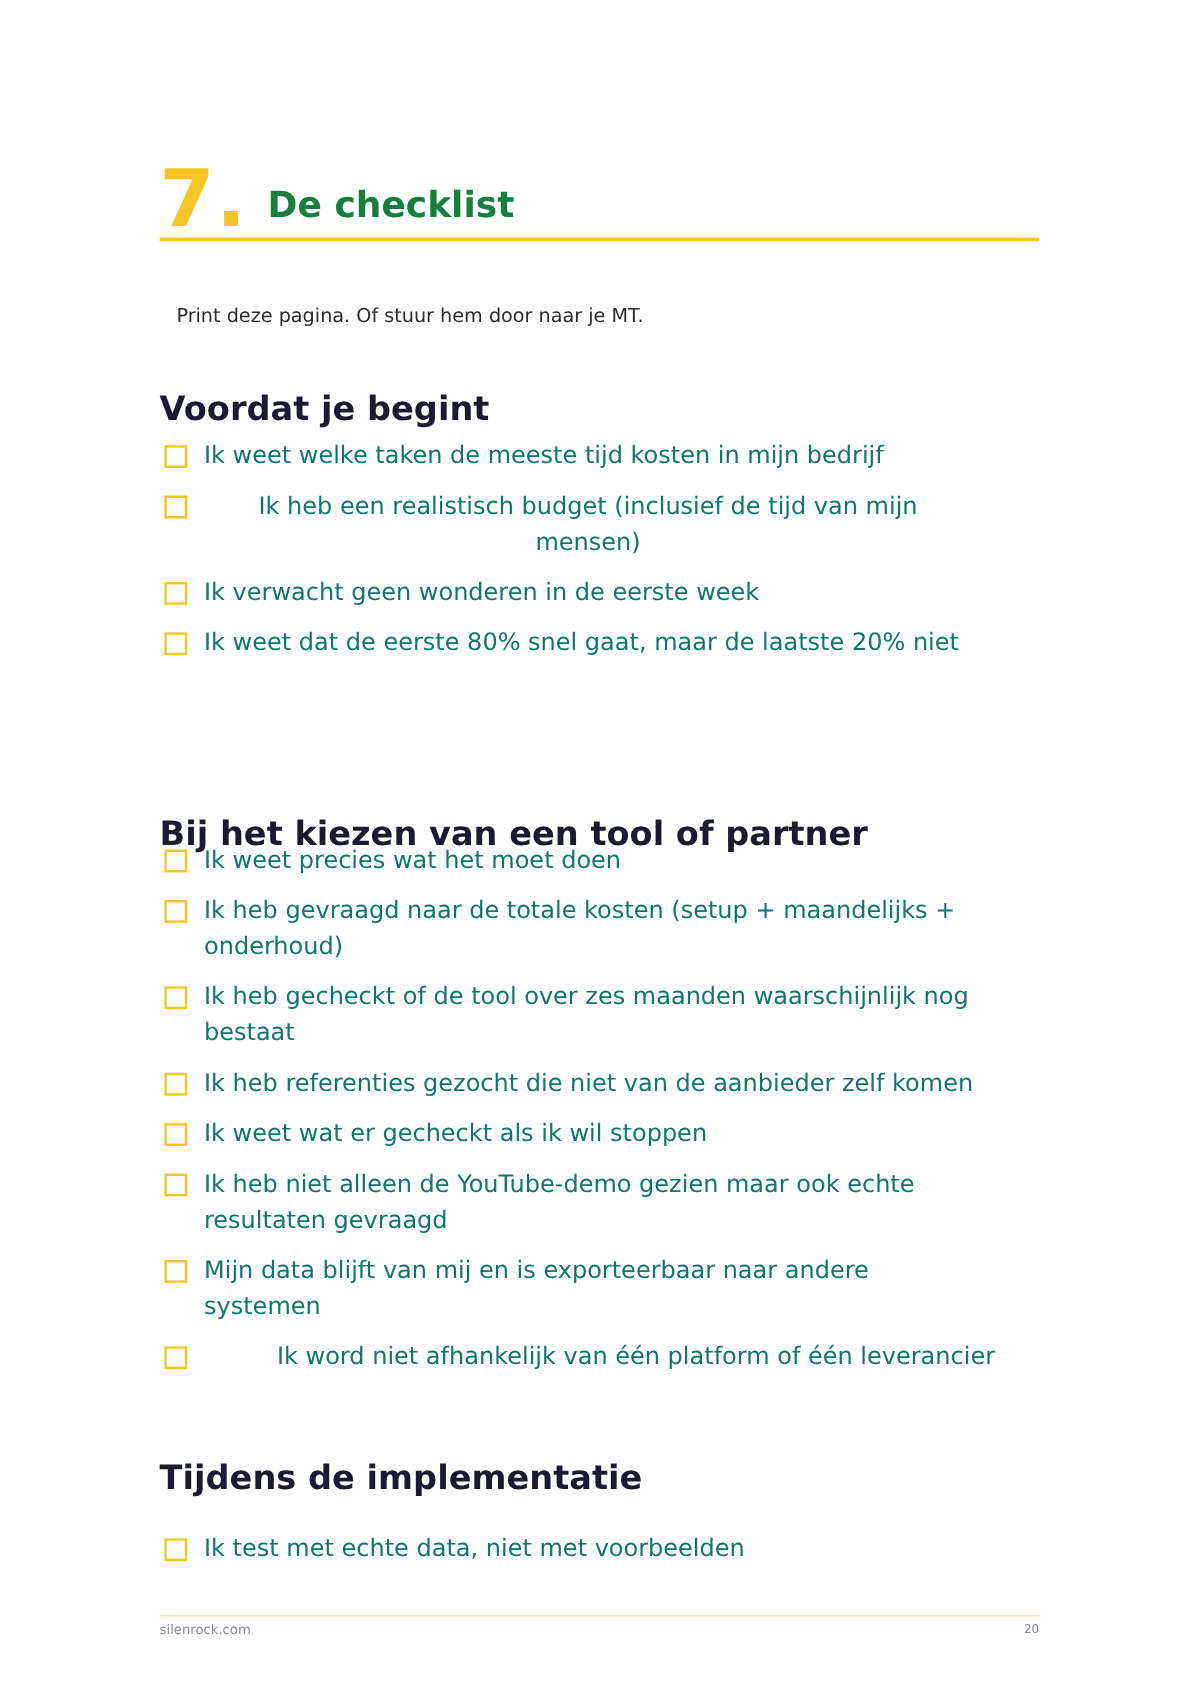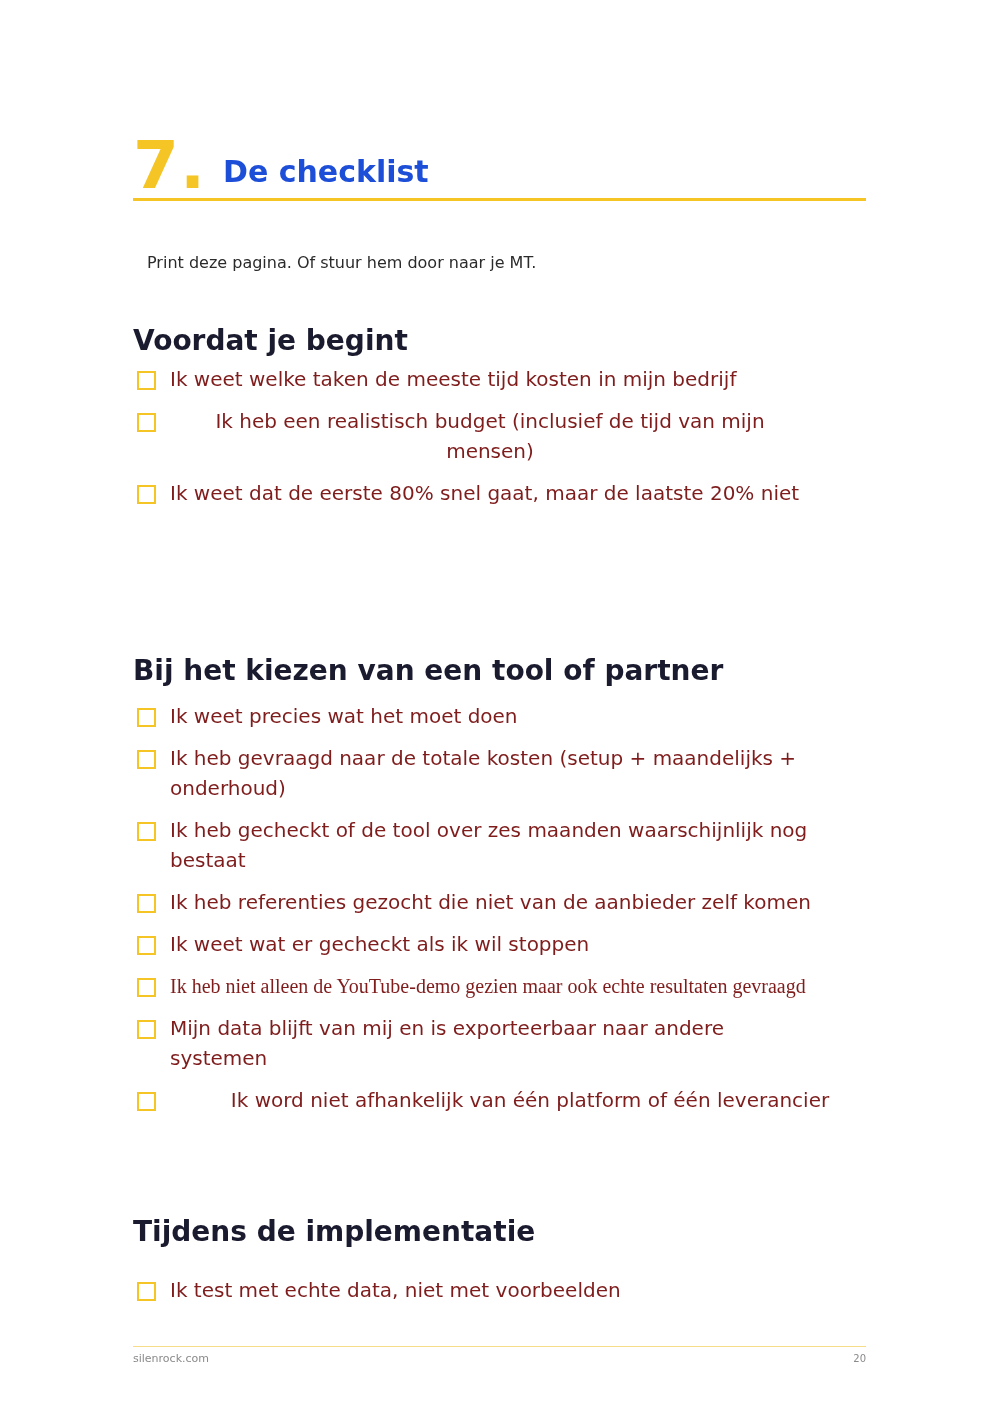--- a/index.html
+++ b/index.html
@@ -40,21 +40,21 @@
       letter-spacing: 1px;
     }
     .chapter-title {
       position: absolute;
       left: 90px;
       top: 24px;
       font-family: "DejaVu Sans", sans-serif;
       font-weight: bold;
       font-size: 30px;
       line-height: 40px;
-      color: #1d4ed8;
+      color: #15803d;
     }
     .chapter-rule {
       position: absolute;
       left: 0;
       top: 198px;
       width: 733px;
       height: 3px;
       background: #f5c526;
     }
     .intro {
@@ -81,21 +81,21 @@
       width: 733px;
       list-style: none;
       margin: 0;
       padding: 0;
     }
     .check-item {
       position: relative;
       padding-left: 37px;
       font-size: 20px;
       line-height: 30px;
-      color: #7f1d1d;
+      color: #0f766e;
       margin-bottom: 12px;
       width: 680px;
     }
     .checkbox {
       position: absolute;
       left: 4px;
       top: 7px;
       width: 15px;
       height: 15px;
       border: 2px solid #f5c526;
@@ -146,27 +146,31 @@
       <span class="checkbox"></span>
       <span>Ik weet welke taken de meeste tijd kosten in mijn bedrijf</span>
     </li>
     <li class="check-item">
       <span class="checkbox"></span>
     </li>
     <li class="check-item" style="width:640px;text-align:center;">
       <span class="checkbox"></span>
       <span>Ik heb een realistisch budget (inclusief de tijd van mijn mensen)</span>
     </li>
+    <li class="check-item">
+      <span class="checkbox"></span>
+      <span>Ik verwacht geen wonderen in de eerste week</span>
+    </li>
     <li class="check-item" style="width:682px;">
       <span class="checkbox"></span>
       <span>Ik weet dat de eerste 80% snel gaat, maar de laatste 20% niet</span>
     </li>
   </ul>
 
-  <h2 class="section-heading" style="top:656px;">Bij het kiezen van een tool of partner</h2>
+  <h2 class="section-heading" style="top:680px;">Bij het kiezen van een tool of partner</h2>
   <ul class="checklist" style="top:701px;">
     <li class="check-item">
       <span class="checkbox"></span>
       <span>Ik weet precies wat het moet doen</span>
     </li>
     <li class="check-item" style="width:700px;">
       <span class="checkbox"></span>
       <span>Ik heb gevraagd naar de totale kosten (setup + maandelijks + onderhoud)</span>
     </li>
     <li class="check-item" style="width:690px;">
@@ -174,21 +178,21 @@
       <span>Ik heb gecheckt of de tool over zes maanden waarschijnlijk nog bestaat</span>
     </li>
     <li class="check-item" style="width:660px;">
       <span class="checkbox"></span>
       <span>Ik heb referenties gezocht die niet van de aanbieder zelf komen</span>
     </li>
     <li class="check-item">
       <span class="checkbox"></span>
       <span>Ik weet wat er gecheckt als ik wil stoppen</span>
     </li>
-    <li class="check-item" style="width:695px;font-family:Liberation Serif, serif;">
+    <li class="check-item" style="width:695px;">
       <span class="checkbox"></span>
       <span>Ik heb niet alleen de YouTube-demo gezien maar ook echte resultaten gevraagd</span>
     </li>
     <li class="check-item" style="width:650px;">
       <span class="checkbox"></span>
       <span>Mijn data blijft van mij en is exporteerbaar naar andere systemen</span>
     </li>
     <li class="check-item" style="width:720px;text-align:center;">
       <span class="checkbox"></span>
       <span>Ik word niet afhankelijk van één platform of één leverancier</span>

